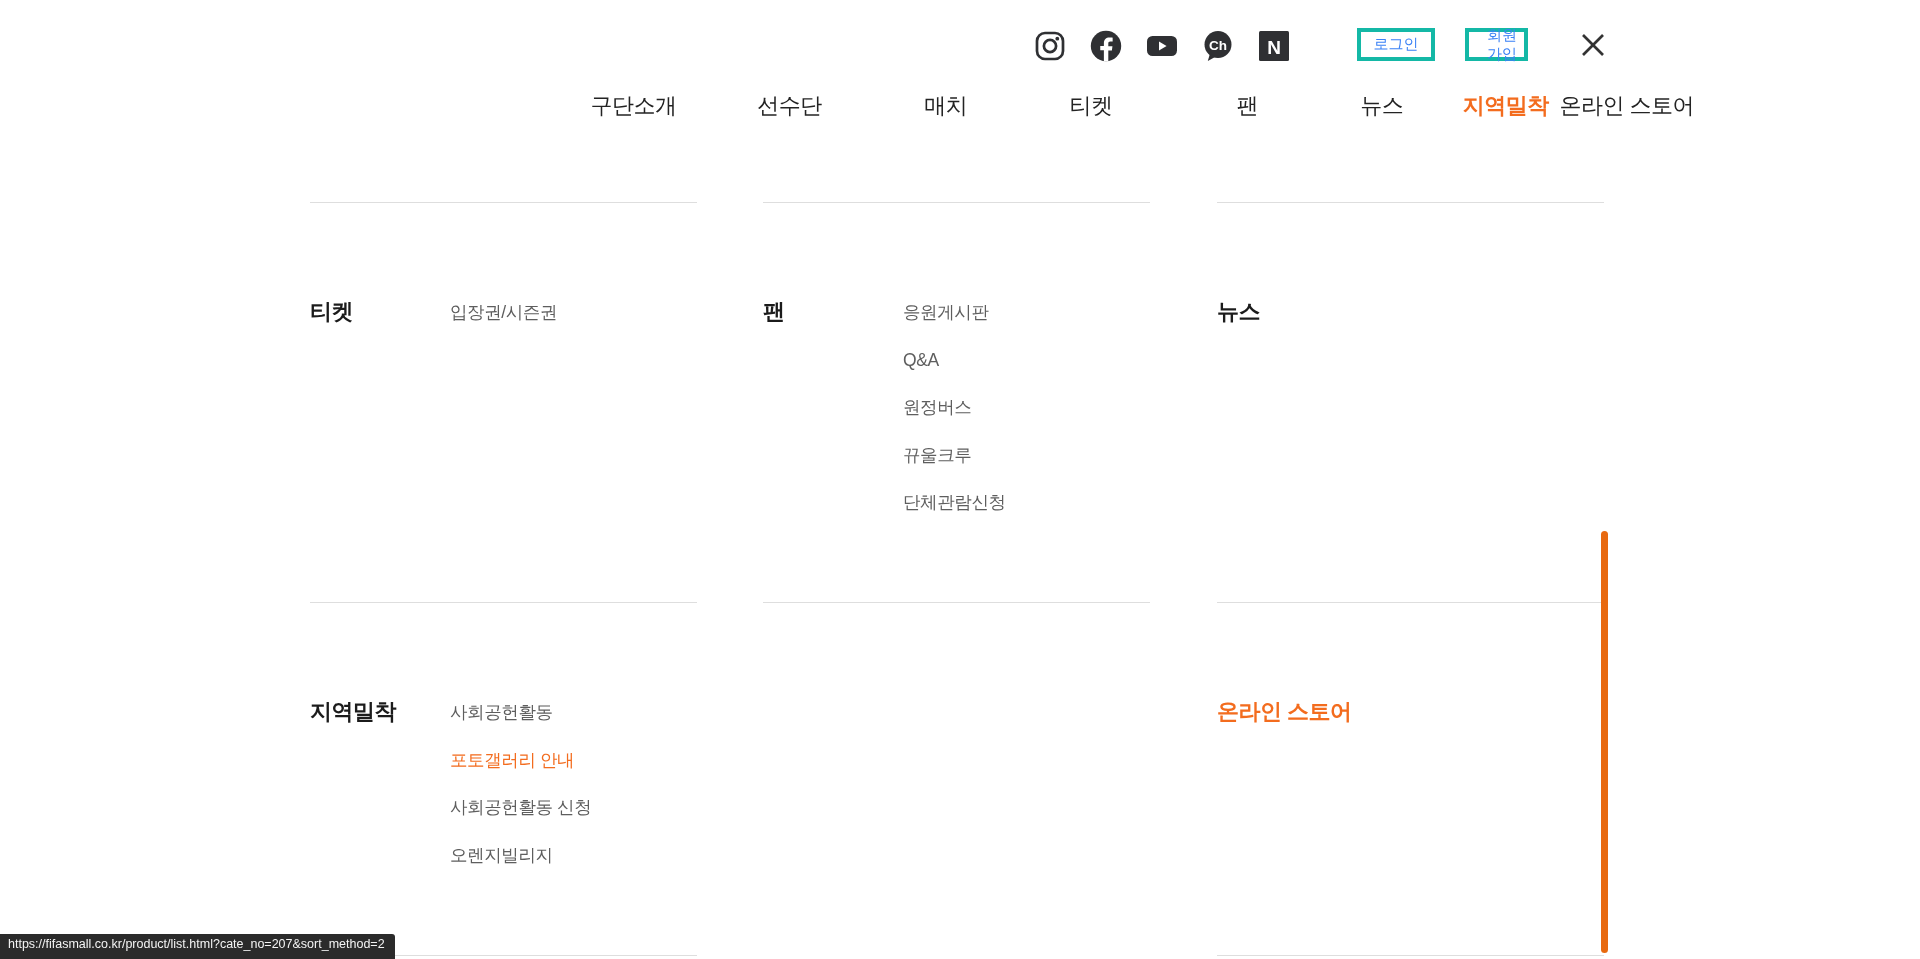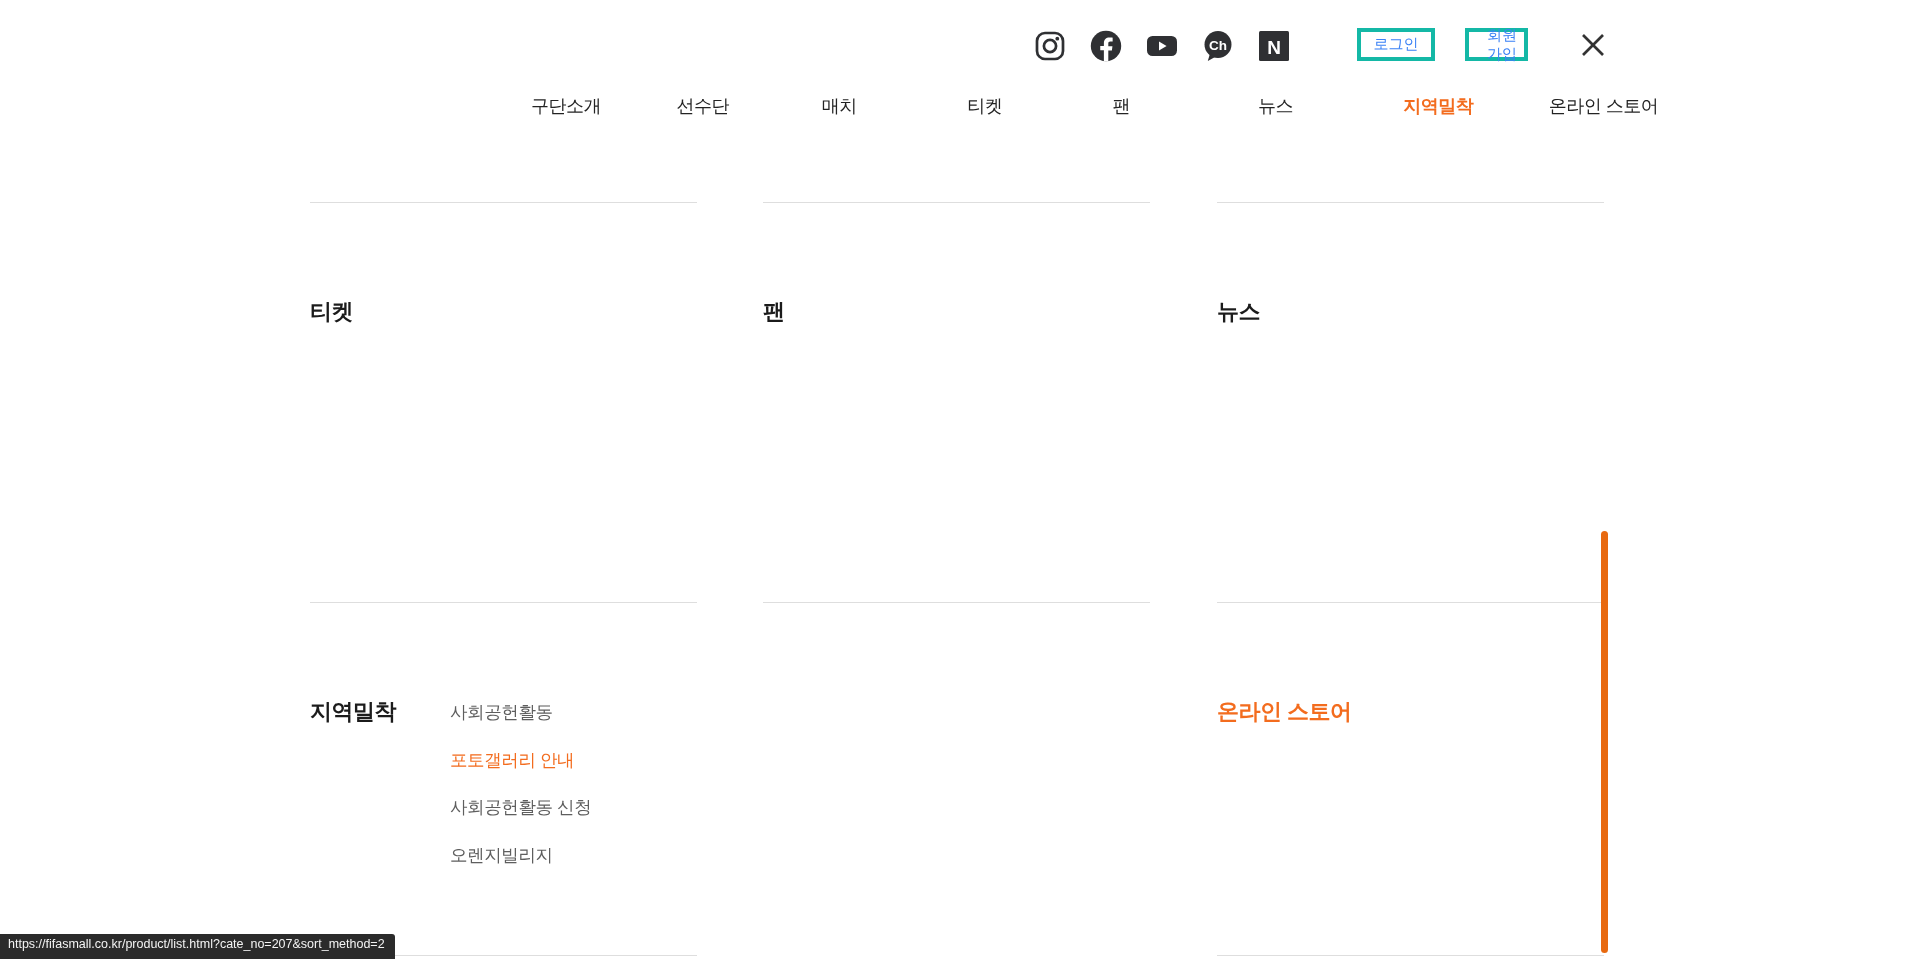--- a/index.html
+++ b/index.html
@@ -17,21 +17,21 @@
               display:flex; align-items:center; justify-content:center; cursor:pointer;
               font-family:inherit; }
   .btn-login  { left:1357px; width:78px; }
   .btn-signup { left:1465px; width:63px;padding-left:11px; }
 
   .close-btn { position:absolute; left:1574px; top:26px; width:38px; height:38px;
                display:flex; align-items:center; justify-content:center; cursor:pointer; background:none; border:none; }
 
   
   .main-nav { position:absolute; left:531px; top:94px; width:1163px; display:flex; }
-  .nav-item { flex:1; text-align:left; font-size:18px; font-weight:500; color:#232323;
+  .nav-item { flex:1; text-align:right; font-size:22px; font-weight:500; color:#232323;
               letter-spacing:-0.5px; cursor:pointer; white-space:nowrap; line-height:24px; }
   .nav-item.active { color:var(--accent,#f36c1e); font-weight:700; }
 
   
   .menu-sec { position:absolute; width:387px; border-top:1px solid #dedede; padding-top:96px; display:flex; }
   .sec-title { width:140px; font-size:22px; font-weight:700; color:#1b1b1b; letter-spacing:-0.5px;
                line-height:26px; cursor:pointer; }
   .sec-title.accent { color:var(--accent,#f36c1e); }
   .sec-items { list-style:none; flex:1; }
   .sec-items li { font-size:17.5px; color:#5e5e5e; letter-spacing:-0.4px; line-height:26px;
@@ -104,24 +104,34 @@
     <span class="nav-item">매치</span>
     <span class="nav-item">티켓</span>
     <span class="nav-item">팬</span>
     <span class="nav-item">뉴스</span>
     <span class="nav-item active">지역밀착</span>
     <span class="nav-item">온라인 스토어</span>
   </nav>
 
   <section class="menu-sec" style="left:310px; top:202px;">
     <h3 class="sec-title">티켓</h3>
+    <ul class="sec-items">
+      <li>입장권/시즌권</li>
+    </ul>
   </section>
 
   <section class="menu-sec" style="left:763px; top:202px;">
     <h3 class="sec-title">팬</h3>
+    <ul class="sec-items">
+      <li>응원게시판</li>
+      <li>Q&amp;A</li>
+      <li>원정버스</li>
+      <li>뀨울크루</li>
+      <li>단체관람신청</li>
+    </ul>
   </section>
 
   <section class="menu-sec" style="left:1217px; top:202px;">
     <h3 class="sec-title">뉴스</h3>
   </section>
 
   <section class="menu-sec" style="left:310px; top:602px;">
     <h3 class="sec-title">지역밀착</h3>
     <ul class="sec-items">
       <li>사회공헌활동</li>

